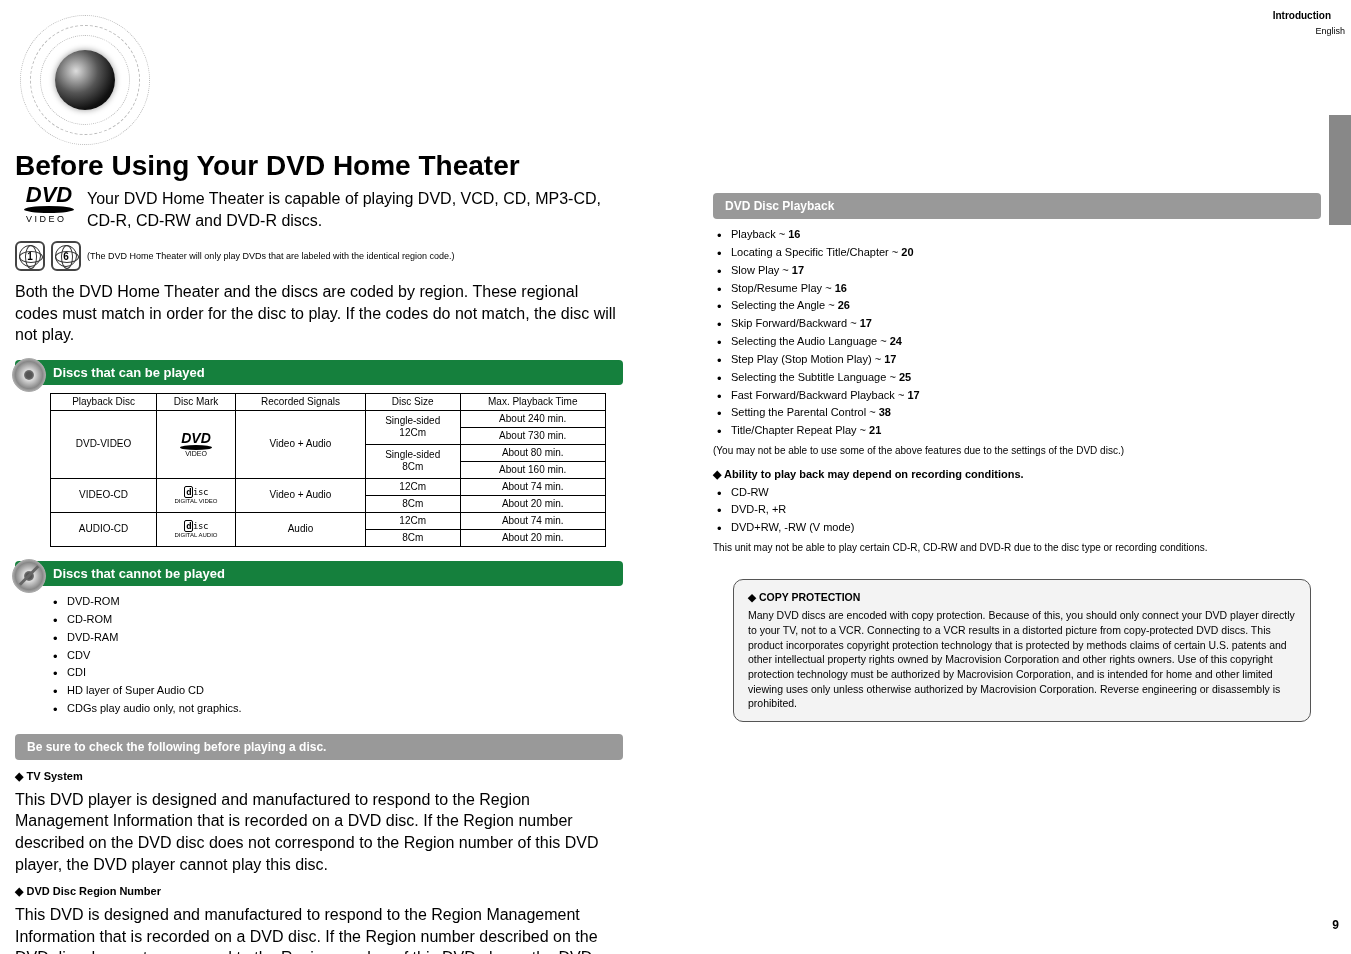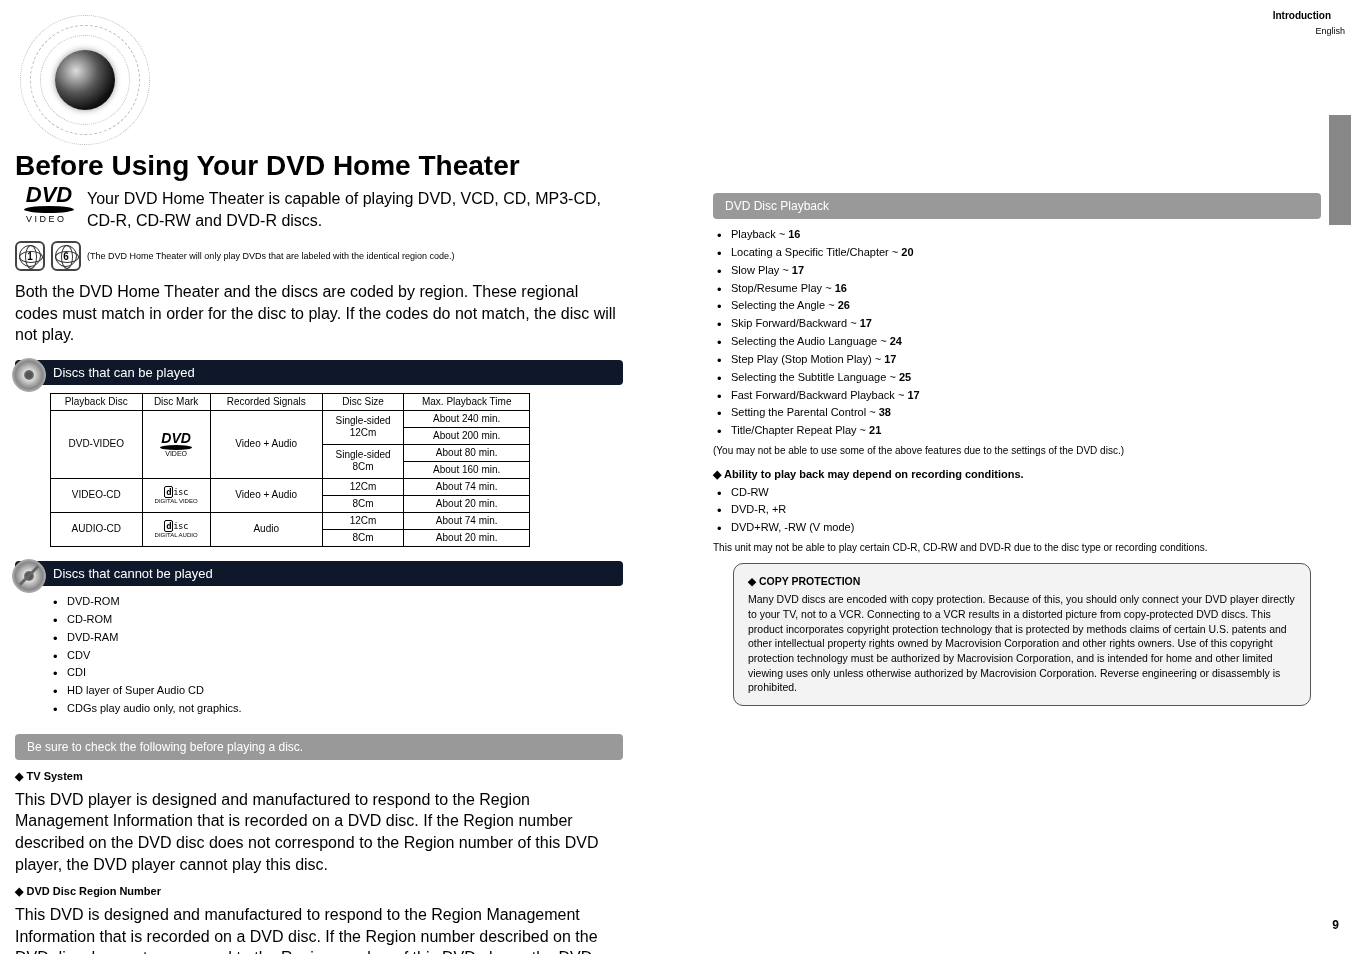--- a/index.html
+++ b/index.html
@@ -127,23 +127,23 @@
     font-weight:bold;
   }
   .globe-circle::before, .globe-circle::after {
     content:"";
     position:absolute;
     border:1px solid #333;
   }
   .globe-circle::before { width:22px; height:10px; border-radius:50%; top:5px; left:-1px; }
   .globe-circle::after { width:10px; height:22px; border-radius:50%; top:-1px; left:5px; }
   .section-bar {
-    background:#0f172a;
+    background:#15803d;
     color:#fff;
-    font-weight:normal;
+    font-weight:bold;
     font-size:13px;
     padding:5px 10px 5px 38px;
     border-radius:4px;
     margin:14px 0 8px 0;
     position:relative;
   }
   .disc-bullet {
     position:absolute;
     left:-3px;
     top:-2px;
@@ -162,36 +162,36 @@
     background:radial-gradient(circle,#555 40%, #999 100%);
   }
   .no-disc-slash {
     position:absolute;
     width:26px; height:3px;
     background:#666;
     transform:rotate(-45deg);
   }
   table.spec {
     border-collapse: collapse;
-    width: 480px;
+    width: 556px;
     margin-left: 35px;
     font-size:10px;
   }
   table.spec th, table.spec td {
     border:1px solid #000;
     padding:2px 4px;
     text-align:center;
     vertical-align:middle;
     line-height:1.2;
   }
   table.spec th { font-weight:normal; }
   .gray-bar {
     background:#999;
     color:#fff;
-    font-weight:normal;
+    font-weight:bold;
     font-size:12px;
     padding:6px 12px;
     border-radius:4px;
     margin:18px 0 8px 0;
   }
   .bullet-list {
     list-style: none;
     padding-left:4px;
   }
   .bullet-list li {
@@ -211,21 +211,21 @@
     font-size:11px;
     font-weight:bold;
     margin-top:10px;
     margin-bottom:4px;
   }
   .protection-box {
     border:1px solid #555;
     border-radius:10px;
     background:#f3f3f3;
     padding:10px 14px;
-    margin:8px 10px 0 20px;
+    margin:24px 10px 0 20px;
     font-size:10.5px;
     line-height:1.4;
   }
   .page-tab {
     position:absolute;
     right:0;
     top:115px;
     width:22px;
     height:110px;
     background:#888;
@@ -323,21 +323,21 @@
           <div style="font-size:7px">VIDEO</div>
         </td>
         <td rowspan="4">Video + Audio</td>
         <td rowspan="2">
           <span>Single-sided</span><br>
           <span>12Cm</span>
         </td>
         <td>About 240 min.</td>
       </tr>
       <tr>
-            <td>About 200 min.</td>
+            <td>About 730 min.</td>
           </tr>
       <tr>
         <td rowspan="2">
           <span>Single-sided</span><br>
           <span>8Cm</span>
         </td>
         <td>About 80 min.</td>
       </tr>
       <tr>
             <td>About 160 min.</td>

